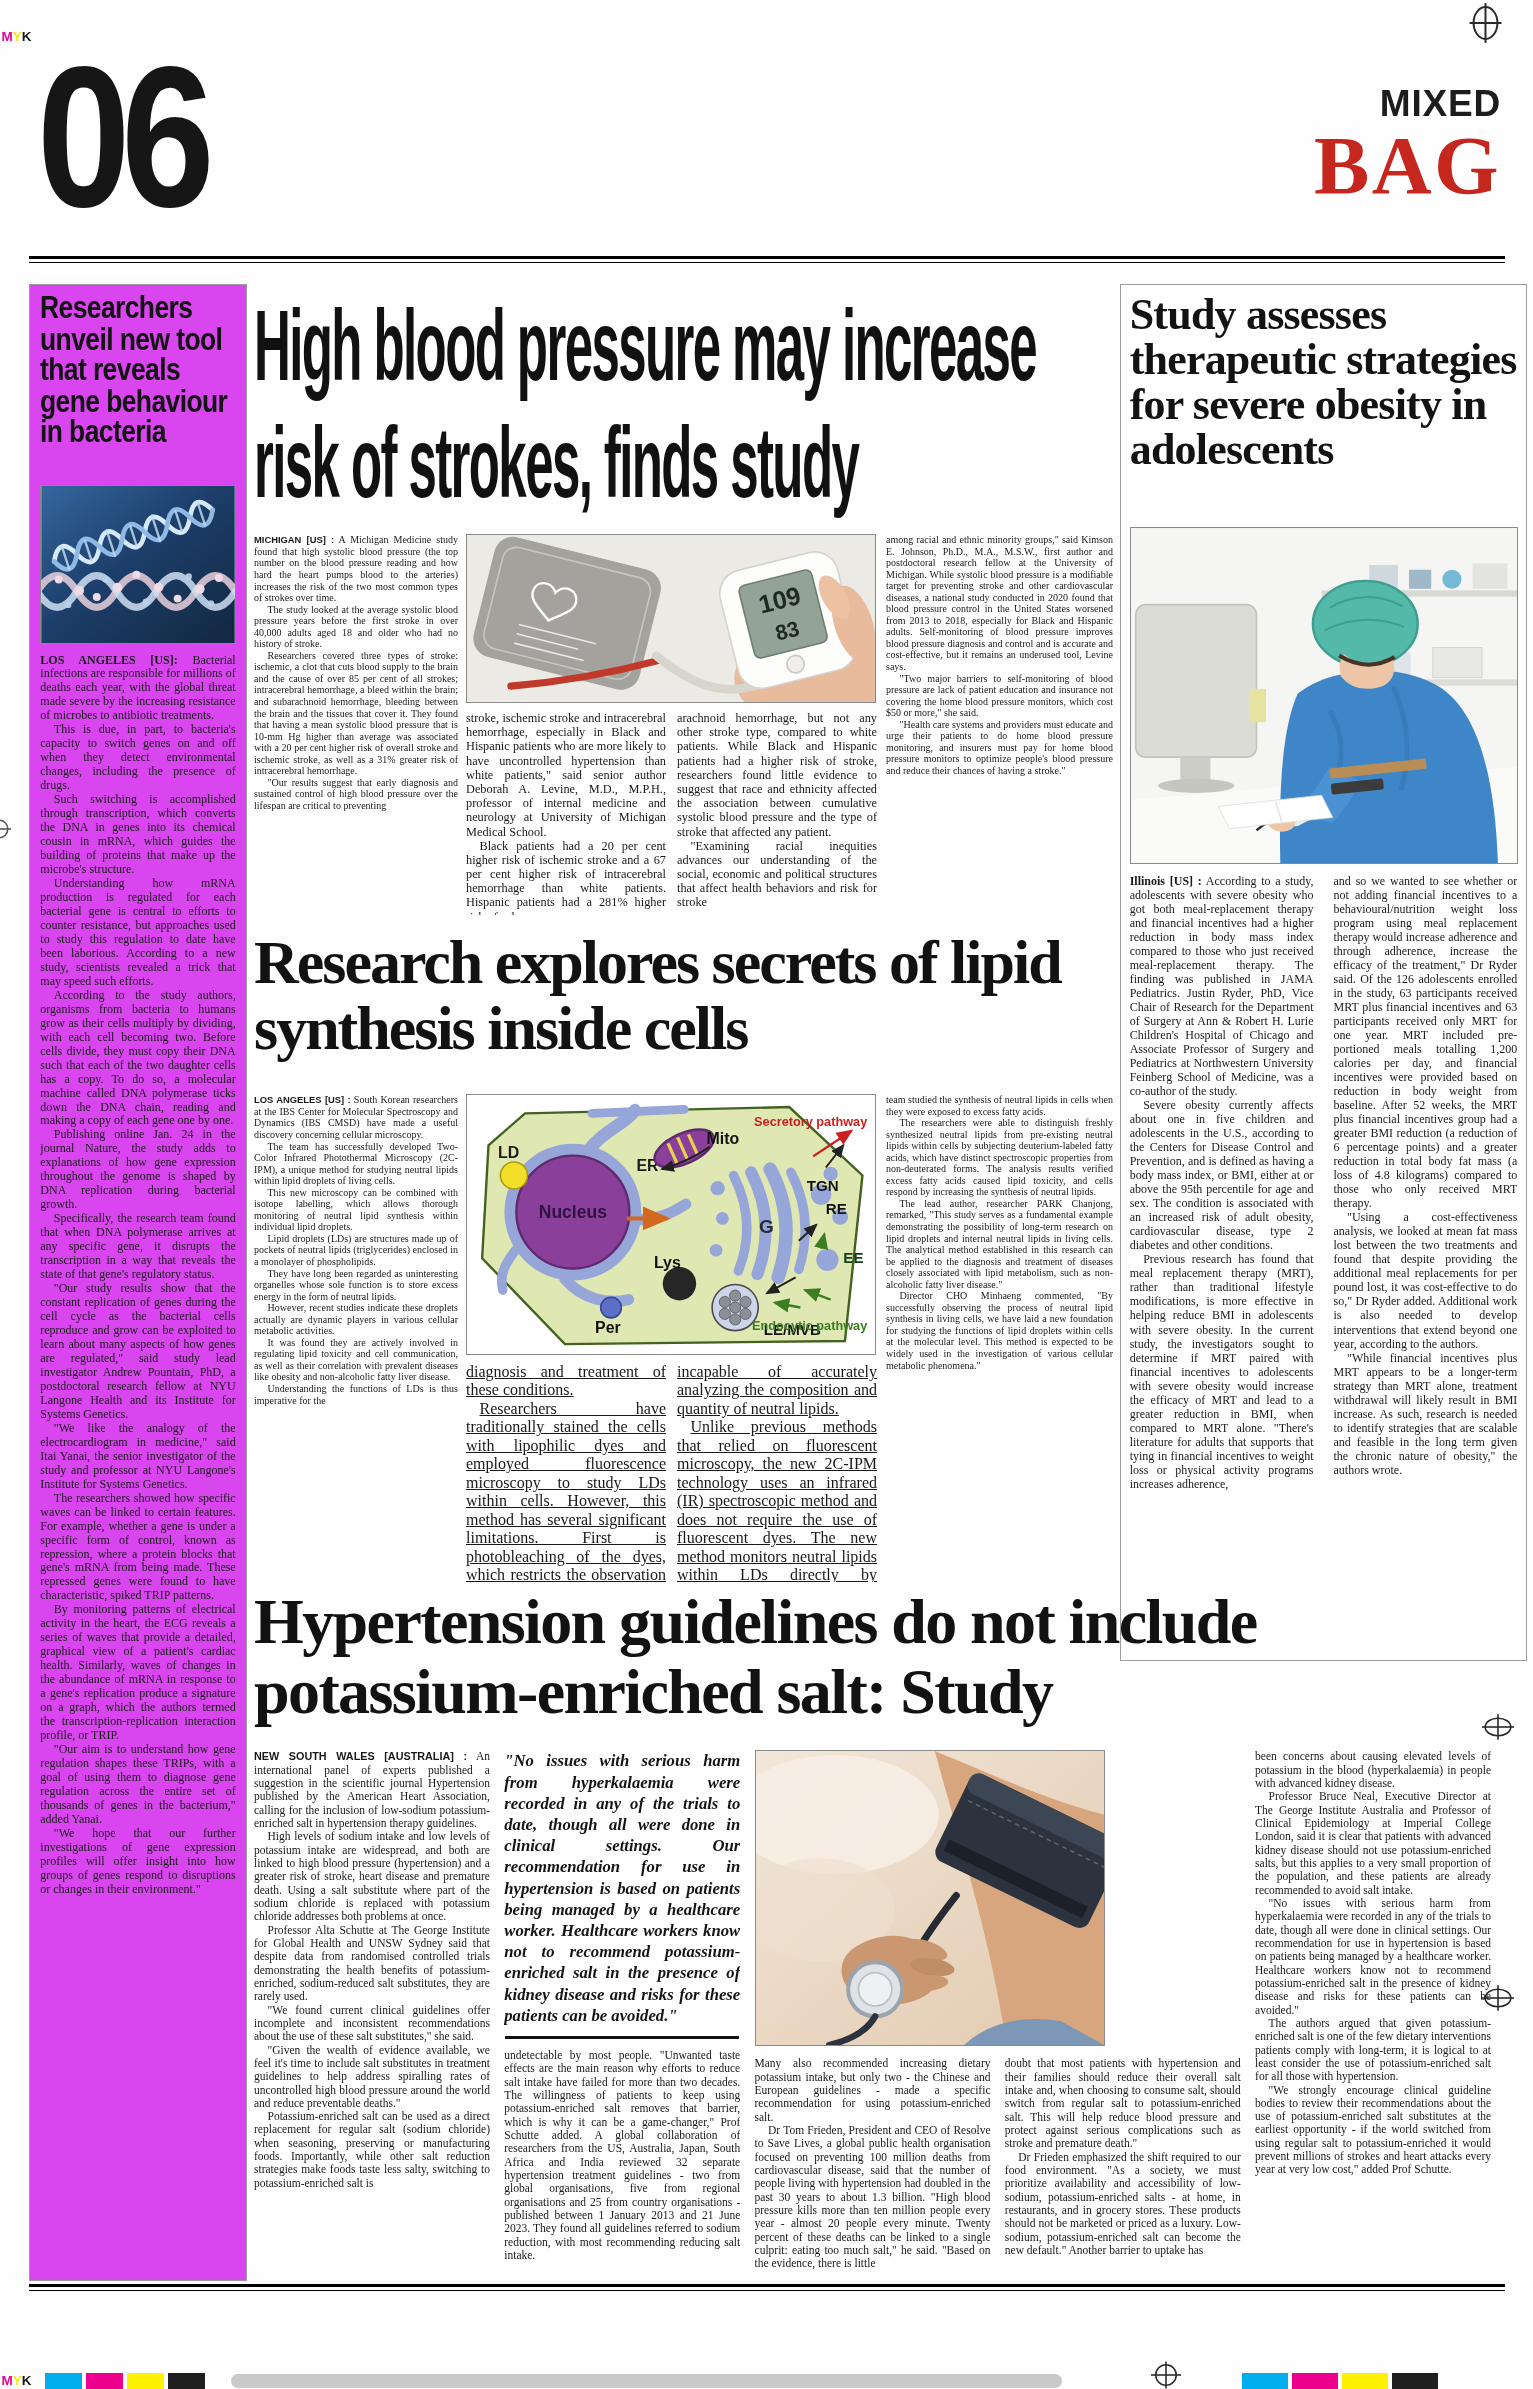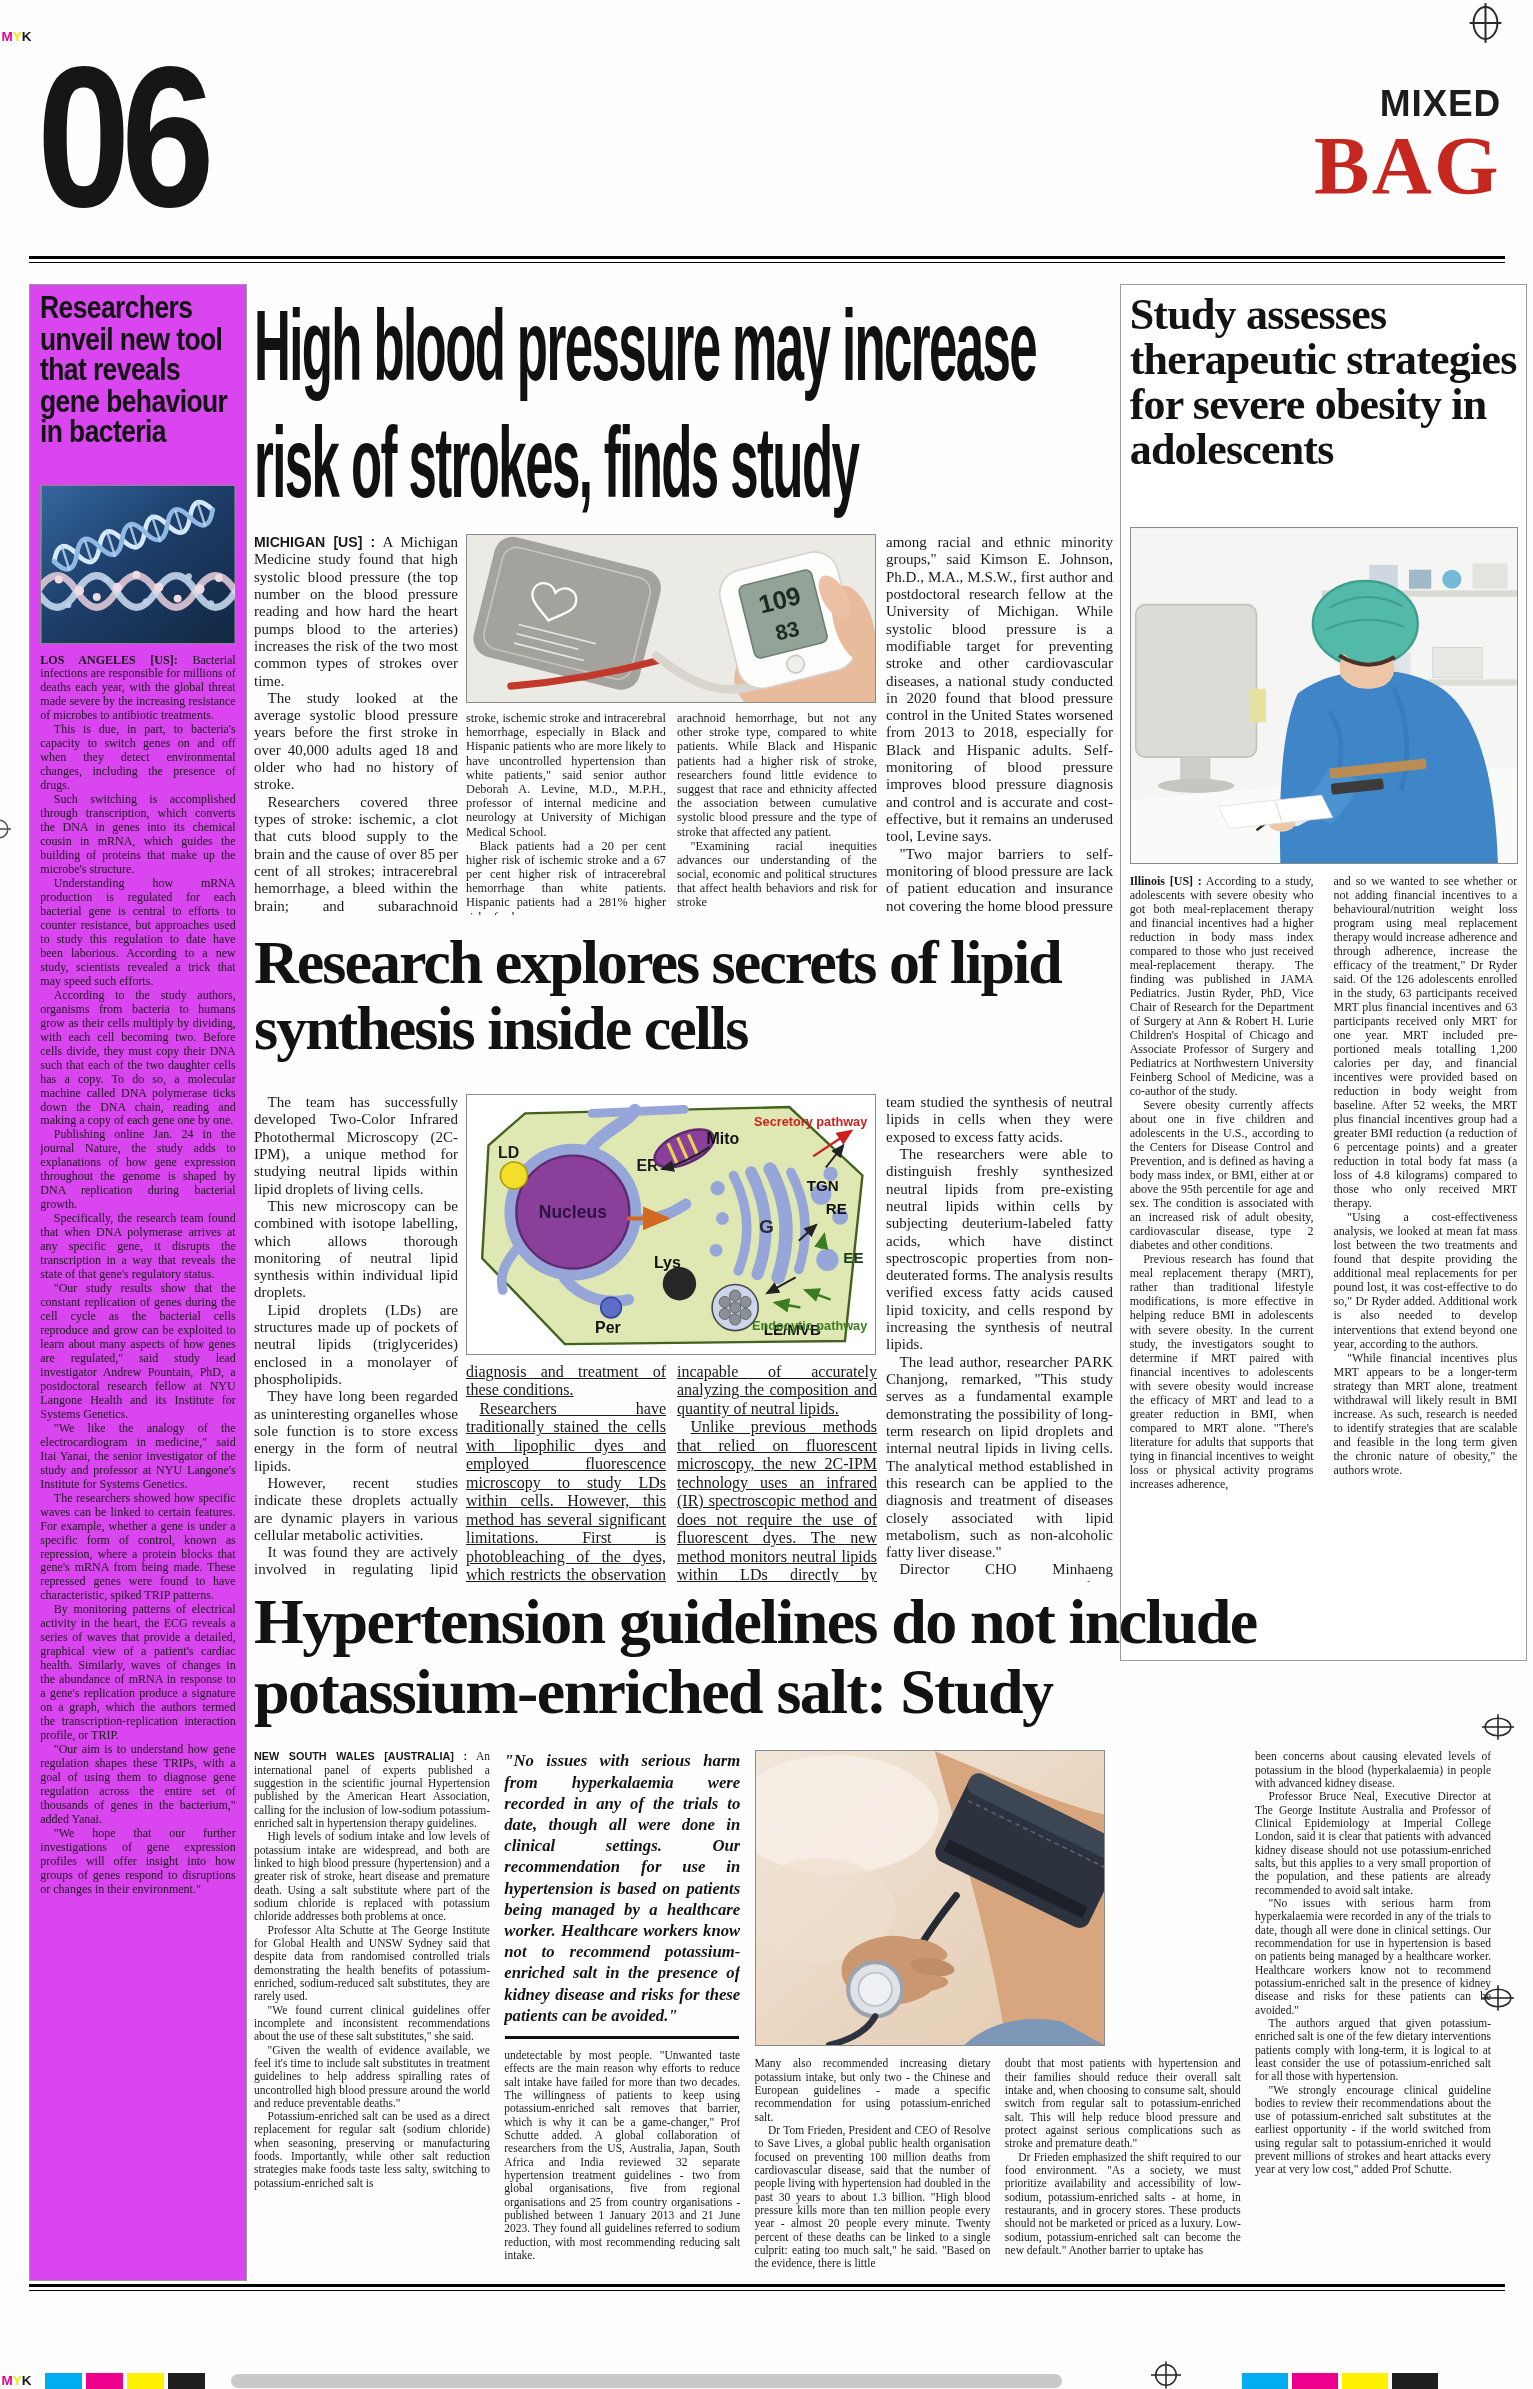--- a/index.html
+++ b/index.html
@@ -51,21 +51,21 @@
   .bact-photo { width:196px; height:159px; }
   .bact-body { margin-top:9.5px; font-size:12px; line-height:1.165; height:1598px; overflow:hidden; }
 
   
   .art-main { position:absolute; left:254px; top:288px; width:859px; }
   .main-head { width:859px; height:246px; font:bold 51px "Liberation Sans",sans-serif;
                letter-spacing:-1.6px; line-height:1.17; color:#111;
                transform:scale(1,1.95); transform-origin:left top; }
   .main-body { display:flex; gap:8px; height:380px; }
   .mcol1 { width:204px; } .mcenter { width:412px; } .mcol4 { width:227px; }
-  .mcol1,.mcol4 { font-size:15px; line-height:1.155; overflow:hidden; }
+  .mcol1,.mcol4 { font-size:10px; line-height:1.155; overflow:hidden; }
   .bp-photo { width:410px; height:169px; }
   .mbelow { display:flex; gap:11px; margin-top:8px; height:204px; overflow:hidden; }
   .mbelow .bcol { width:200px; font-size:12.3px; line-height:1.155; overflow:hidden; }
 
   
   .art-lipid { position:absolute; left:254px; top:929px; width:859px; }
   .serif-head { font:bold 62px "Liberation Serif",serif; letter-spacing:-2px; line-height:1.07; color:#121212; }
   .lipid-head { width:859px; height:165px; }
   .lipid-body { display:flex; gap:8px; height:488px; }
   .diagram { width:410px; height:261px; background:#fff; padding:4px; }
@@ -264,20 +264,21 @@
           <p>"Two major barriers to self-monitoring of blood pressure are lack of patient education and insurance not covering the home blood pressure monitors, which cost $50 or more," she said.</p>
           <p>"Health care systems and providers must educate and urge their patients to do home blood pressure monitoring, and insurers must pay for home blood pressure monitors to optimize people's blood pressure and reduce their chances of having a stroke."</p>
         </div>
     </div>
   </div>
 
   <div class="art-lipid">
     <h1 class="serif-head lipid-head">Research explores secrets of lipid synthesis inside cells</h1>
     <div class="lipid-body">
       <div class="mcol1 jtext">
+        <p class="lead"><b class="dl dl-sans">LOS ANGELES [US] :</b><span> South Korean researchers at the IBS Center for Molecular Spectroscopy and Dynamics (IBS CMSD) have made a useful discovery concerning cellular microscopy.</span></p>
         <div class="plist">
             <p>The team has successfully developed Two-Color Infrared Photothermal Microscopy (2C-IPM), a unique method for studying neutral lipids within lipid droplets of living cells.</p>
             <p>This new microscopy can be combined with isotope labelling, which allows thorough monitoring of neutral lipid synthesis within individual lipid droplets.</p>
             <p>Lipid droplets (LDs) are structures made up of pockets of neutral lipids (triglycerides) enclosed in a monolayer of phospholipids.</p>
             <p>They have long been regarded as uninteresting organelles whose sole function is to store excess energy in the form of neutral lipids.</p>
             <p>However, recent studies indicate these droplets actually are dynamic players in various cellular metabolic activities.</p>
             <p>It was found they are actively involved in regulating lipid toxicity and cell communication, as well as their correlation with prevalent diseases like obesity and non-alcoholic fatty liver disease.</p>
             <p>Understanding the functions of LDs is thus imperative for the</p>
           </div>
       </div>

